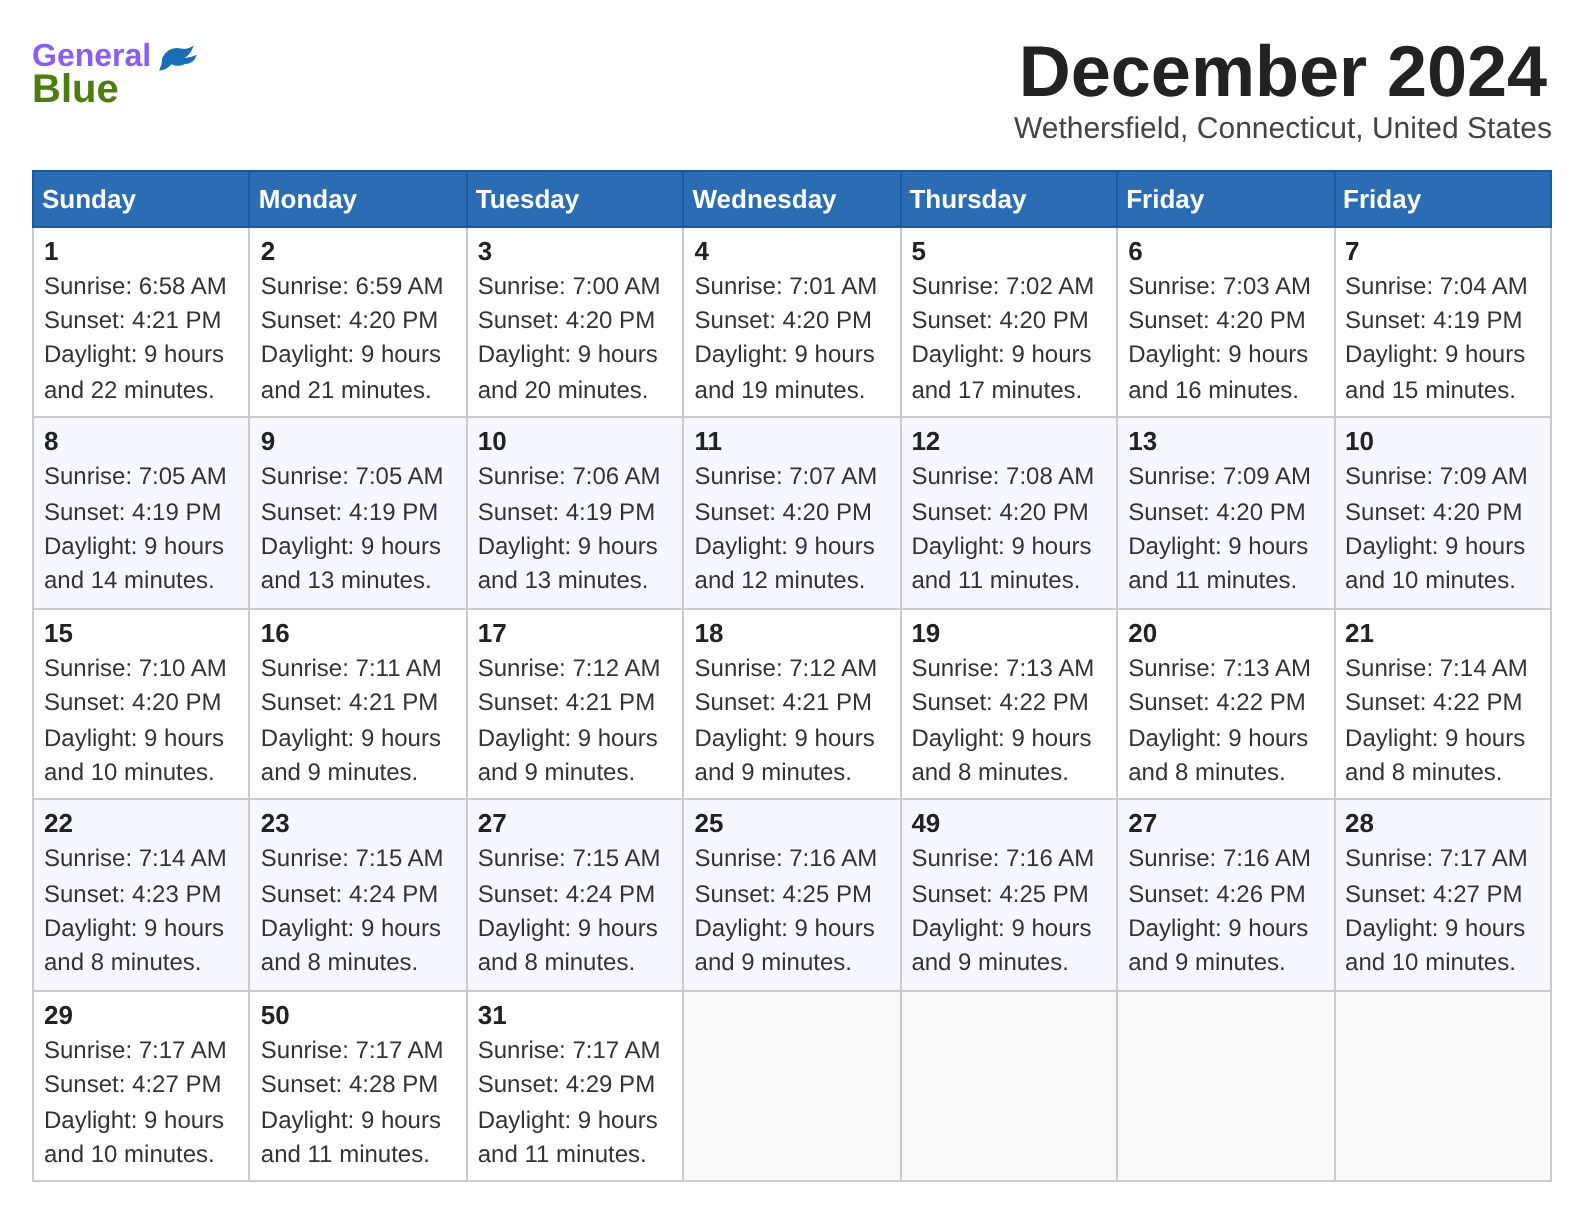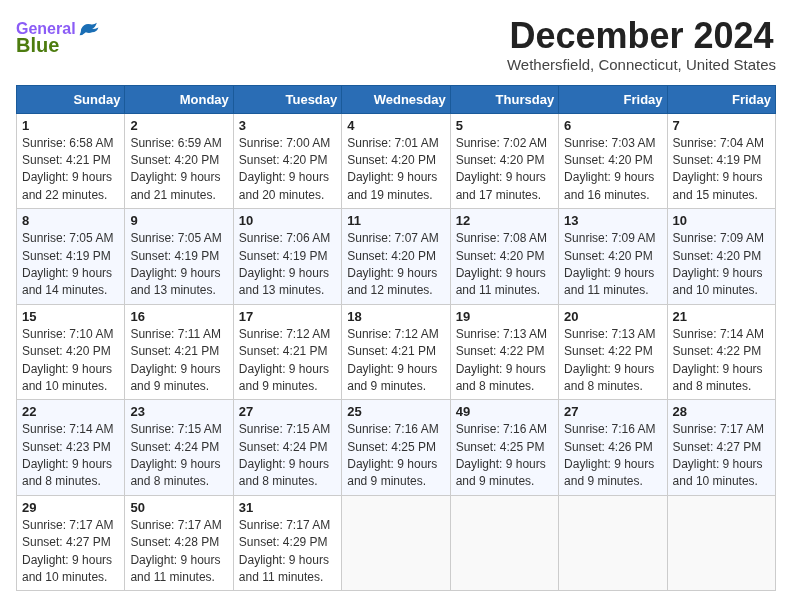--- a/index.html
+++ b/index.html
@@ -43,21 +43,21 @@
     }
     .calendar {
       width: 100%;
       border-collapse: collapse;
       font-size: 11px;
     }
     .calendar thead th {
       background-color: #2a6db5;
       color: #fff;
       padding: 6px 4px;
-      text-align: right;
+      text-align: left;
       font-size: 13px;
       font-weight: bold;
       border: 1px solid #1a5a9a;
     }
     .calendar tbody td {
       border: 1px solid #ccc;
       vertical-align: top;
       padding: 4px 5px;
       width: 108px;
       min-height: 80px;

